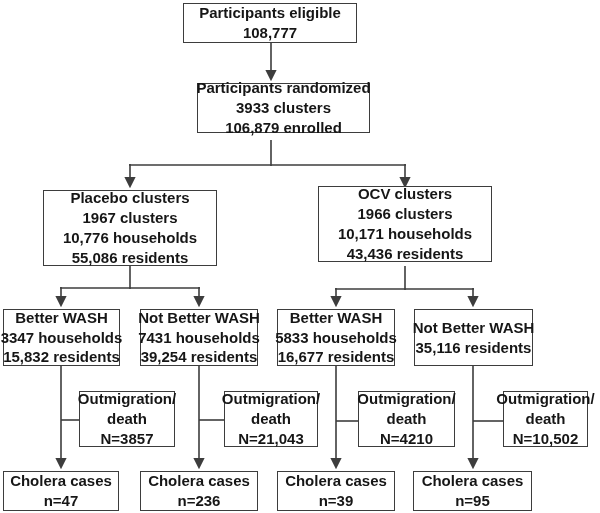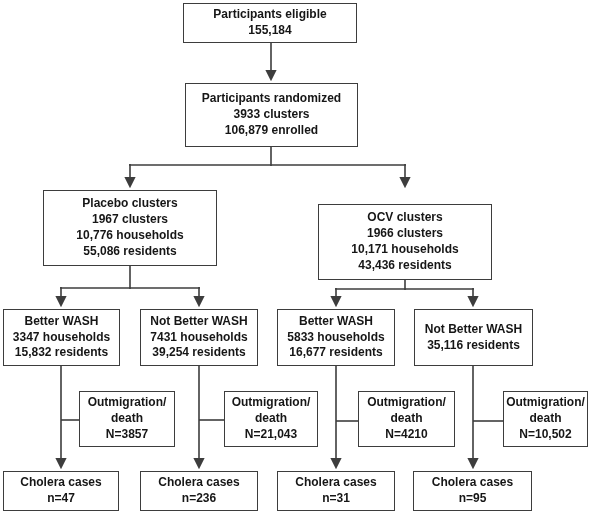--- a/index.html
+++ b/index.html
@@ -21,31 +21,31 @@
   .box{
     position:absolute;
     box-sizing:border-box;
     border:1.6px solid var(--border-color);
     background:#fff;
     display:flex;
     flex-direction:column;
     align-items:center;
     justify-content:center;
     text-align:center;
-    font-size:12px;
+    font-size:15px;
     line-height:1.32;
     font-weight:600;
   }
   .box span{display:block;white-space:nowrap;}
 
   
   #box-eligible   {left:183px;top:3px;  width:174px;height:40px;}
-  #box-randomized {left:185px;top:83px; width:173px;height:64px;}
+  #box-randomized {left:197px;top:83px; width:173px;height:50px;}
   #box-placebo    {left:43px; top:190px;width:174px;height:76px;}
-  #box-ocv        {left:318px;top:204px;width:174px;height:76px;}
+  #box-ocv        {left:318px;top:186px;width:174px;height:76px;}
   #box-wash1      {left:3px;  top:309px;width:117px;height:57px;}
   #box-wash2      {left:140px;top:309px;width:118px;height:57px;}
   #box-wash3      {left:277px;top:309px;width:118px;height:57px;}
   #box-wash4      {left:414px;top:309px;width:119px;height:57px;}
   #box-out1       {left:79px; top:391px;width:96px; height:56px;}
   #box-out2       {left:224px;top:391px;width:94px; height:56px;}
   #box-out3       {left:358px;top:391px;width:97px; height:56px;}
   #box-out4       {left:503px;top:391px;width:85px; height:56px;}
   #box-cholera1   {left:3px;  top:471px;width:116px;height:40px;}
   #box-cholera2   {left:140px;top:471px;width:118px;height:40px;}
@@ -87,21 +87,21 @@
     <line x1="473" y1="366" x2="473" y2="467" marker-end="url(#arrow)"></line>
 
     <line x1="61" y1="420" x2="79" y2="420"></line>
     <line x1="199" y1="420" x2="224" y2="420"></line>
     <line x1="336" y1="421" x2="358" y2="421"></line>
     <line x1="473" y1="421" x2="503" y2="421"></line>
   </svg>
 
   <div class="box" id="box-eligible">
     <span>Participants eligible</span>
-    <span>155,184</span>
+    <span>108,777</span>
   </div>
 
   <div class="box" id="box-randomized">
     <span>Participants randomized</span>
     <span>3933 clusters</span>
     <span>106,879 enrolled</span>
   </div>
 
   <div class="box" id="box-placebo">
     <span>Placebo clusters</span>
@@ -169,21 +169,21 @@
     <span>n=47</span>
   </div>
 
   <div class="box" id="box-cholera2">
     <span>Cholera cases</span>
     <span>n=236</span>
   </div>
 
   <div class="box" id="box-cholera3">
     <span>Cholera cases</span>
-    <span>n=31</span>
+    <span>n=39</span>
   </div>
 
   <div class="box" id="box-cholera4">
     <span>Cholera cases</span>
     <span>n=95</span>
   </div>
 
 </div>
 
 </body></html>

